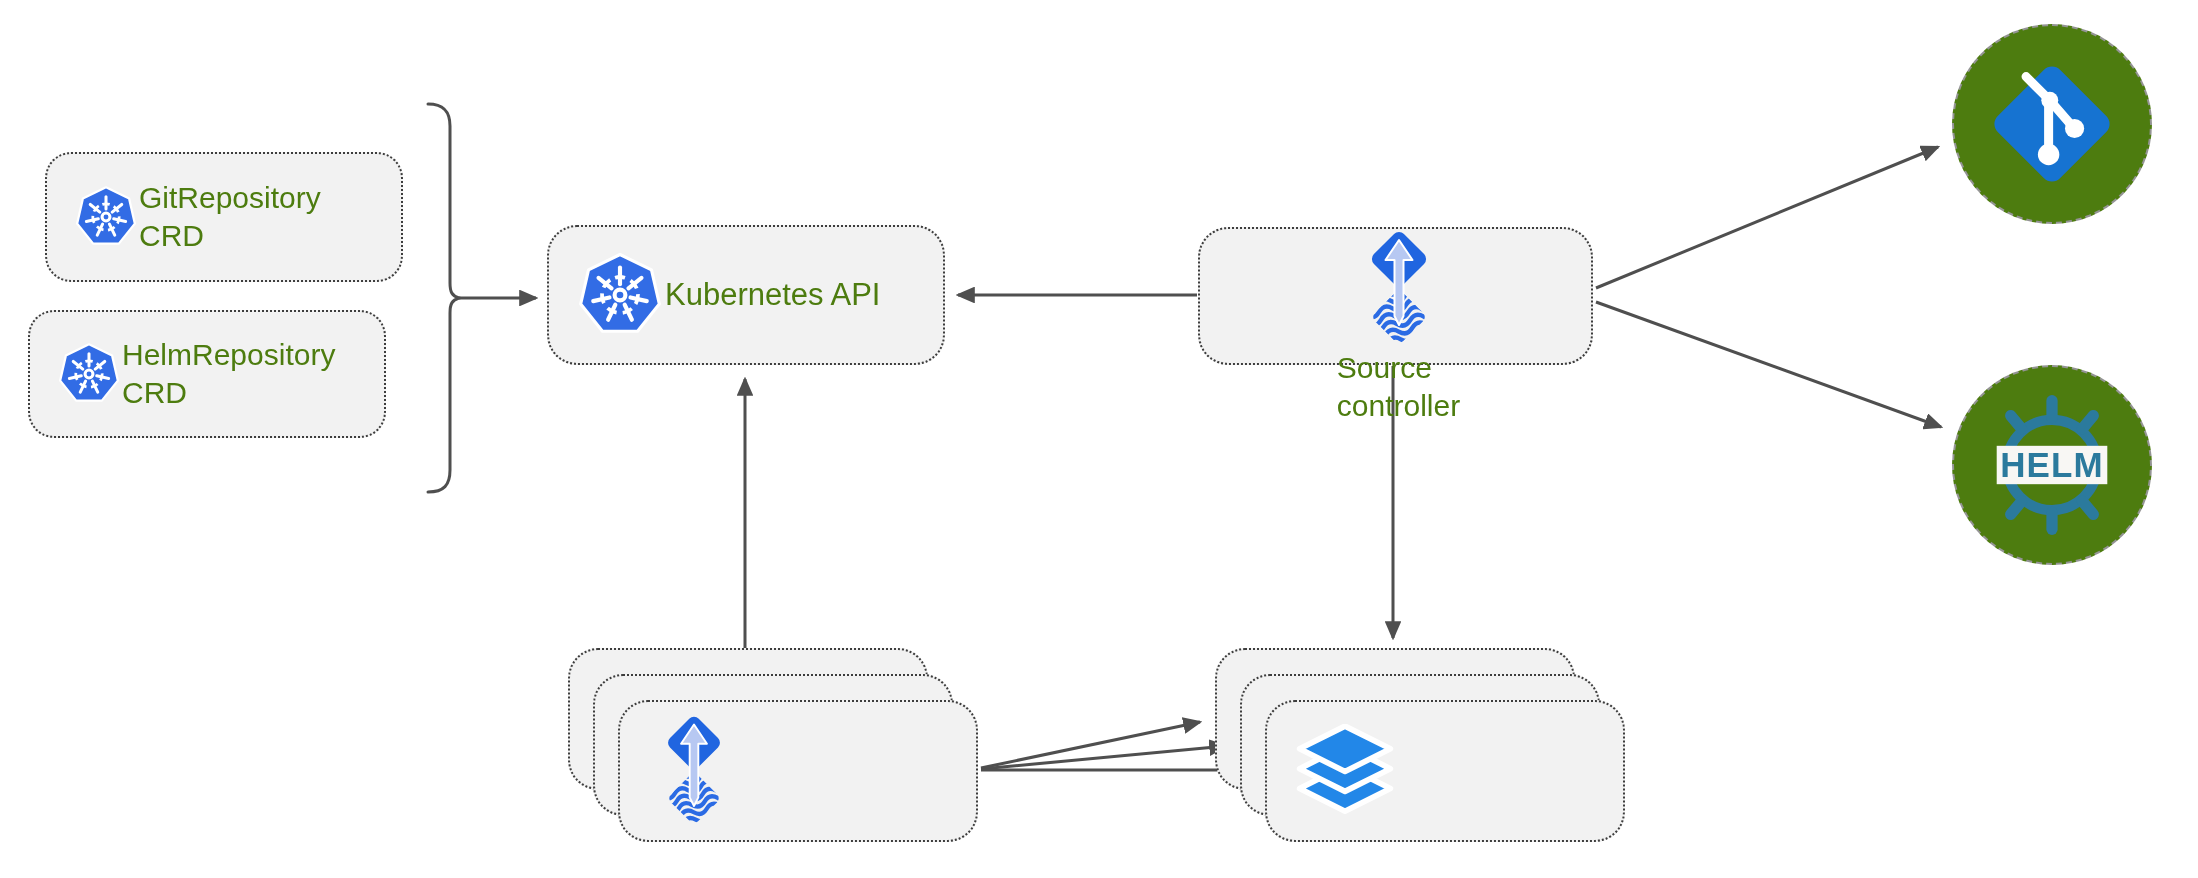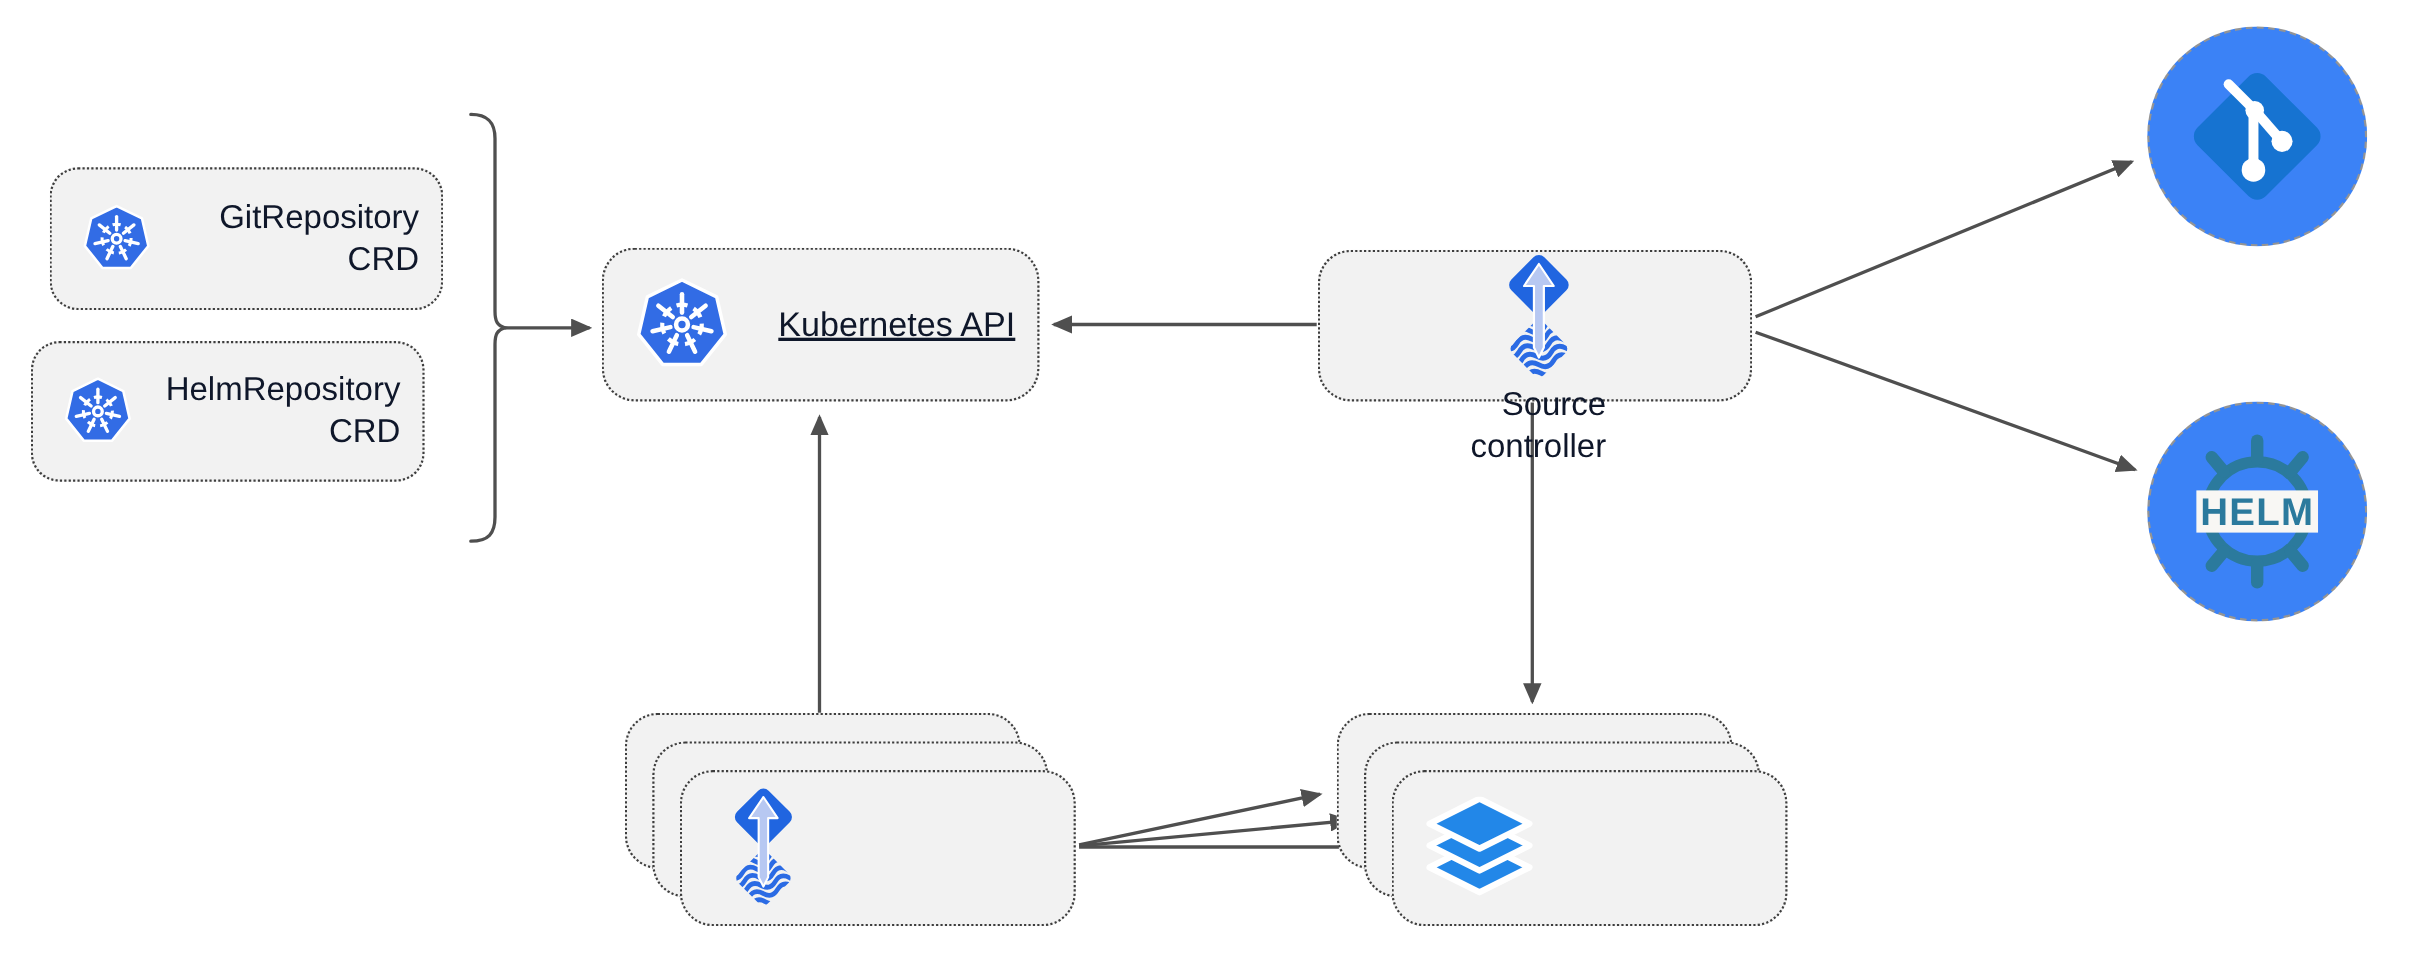--- a/index.html
+++ b/index.html
@@ -7,31 +7,31 @@
     width:2198px;height:878px;position:relative;background:#ffffff;
     font-family:"Liberation Sans","DejaVu Sans",sans-serif;color:#141414;
     overflow:hidden;
   }
   .node{
     position:absolute;display:flex;align-items:center;
     background:#f2f2f2;border:2px dotted #3d3d3d;border-radius:30px;
     box-sizing:border-box;padding:0 20px 0 26px;
   }
   .node .lbl{
-    flex:1;text-align:right;font-size:30px;line-height:38px;color:#0f172a;
-  }
-  .node .lbl.single{font-size:31px;text-decoration:underline;}
+    flex:1;text-align:left;font-size:30px;line-height:38px;color:#4d7c0f;
+  }
+  .node .lbl.single{font-size:31px;}
   .icon{display:flex;align-items:center;justify-content:center;flex:0 0 auto;}
   .stackcard{
     position:absolute;background:#f2f2f2;border:2px dotted #3d3d3d;
     border-radius:30px;box-sizing:border-box;
   }
   .circle{
     position:absolute;width:200px;height:200px;border-radius:50%;
-    background:#3b82f6;border:2.5px dashed #949494;box-sizing:border-box;
+    background:#4d7c0f;border:2.5px dashed #949494;box-sizing:border-box;
     display:flex;align-items:center;justify-content:center;
   }
   svg.overlay{position:absolute;left:0;top:0;pointer-events:none;}
   .helm-text{
     font-family:"Liberation Sans","DejaVu Sans",sans-serif;
     font-weight:800;font-size:31px;letter-spacing:1px;
   }
 </style>
 </head>
 <body>

